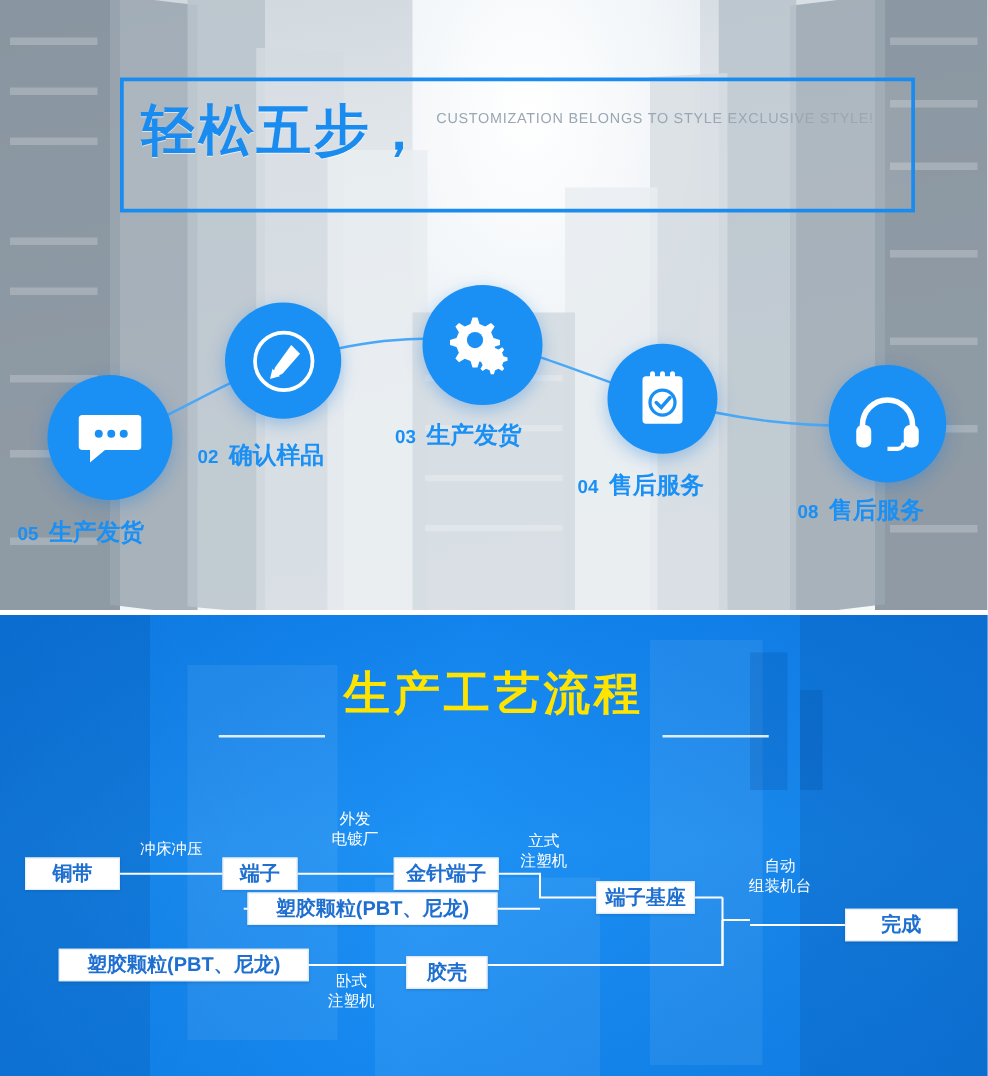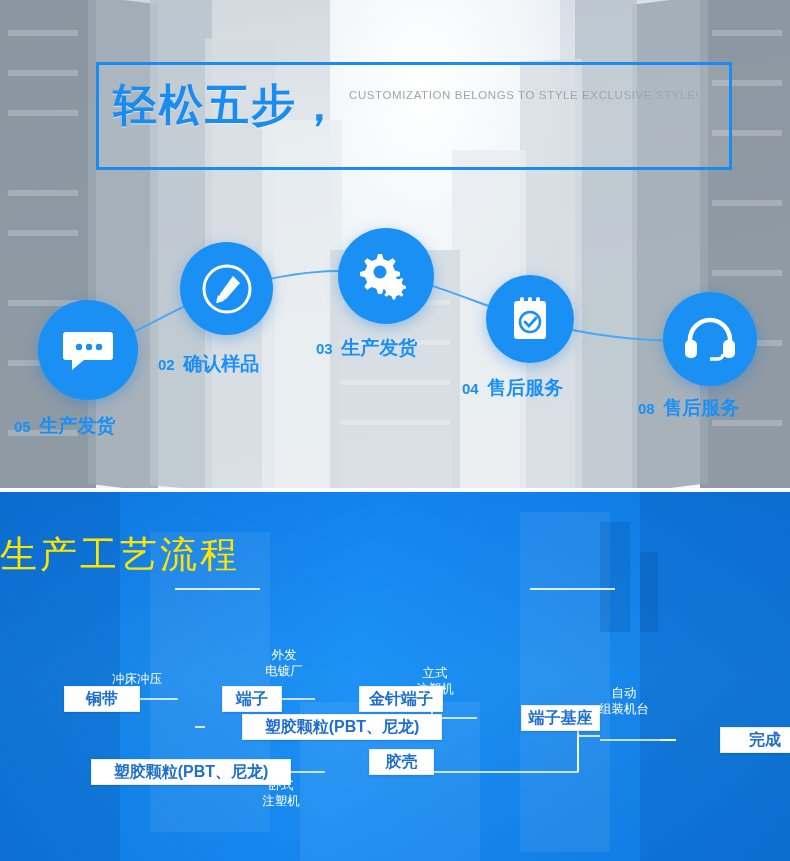--- a/index.html
+++ b/index.html
@@ -93,22 +93,22 @@
     position:absolute; inset: 0;
     background:
       linear-gradient(100deg, rgba(10,110,210,.55) 0%, rgba(26,140,240,.15) 45%, rgba(10,110,210,.55) 100%),
       linear-gradient(0deg, #1487ef 0%, #1f93f7 50%, #1182ec 100%);
   }
   .bb-shape { position:absolute; background: rgba(255,255,255,.07); }
   .bb-dark { position:absolute; background: rgba(0,60,140,.18); }
 
   .bt-title {
     position: absolute; left: 0; top: 38px; width: 790px;
-    text-align: left;
-    font-size: 37px; font-weight: normal; color: #ffe400;
+    text-align: center;
+    font-size: 37px; font-weight: bold; color: #ffe400;
     letter-spacing: 3px;
   }
   .bt-rule {
     position:absolute; top: 96px; height: 2px; background: rgba(255,255,255,.85);
   }
   .bt-rule.l { left: 175px; width: 85px; }
   .bt-rule.r { right: 175px; width: 85px; }
   .bt-sub {
     position:absolute; left:0; top: 112px; width: 790px; text-align:center;
     color: #fff; font-size: 16.5px; letter-spacing: 1px;
@@ -118,21 +118,20 @@
   .flow { position:absolute; left: 0; top: 150px; width: 790px; height: 210px; }
   .node {
     position: absolute;
     background: #fff;
     color: #1f6fd0;
     border: 1px solid #e6eef8;
     font-weight: bold;
     display: flex; align-items: center; justify-content: center;
     white-space: nowrap;
     box-shadow: 0 1px 2px rgba(0,40,90,.18);
-    margin-left: 44px;
   }
   .node.h { height: 26px; }
   .flow-label {
     position:absolute; color:#fff; font-size: 12.5px;
     text-align:center; line-height: 1.25; white-space: nowrap;
   }
   svg.lines { position:absolute; left:0; top:0; }
 </style>
 </head>
 <body>
@@ -313,21 +312,21 @@
           <path d="M600 98 H676"></path>
         </g>
       </svg>
 
       <div class="node h" style="left:20px; top:44px; width:76px;">铜带</div>
       <div class="node h" style="left:178px; top:44px; width:60px;">端子</div>
       <div class="node h" style="left:315px; top:44px; width:84px;text-align:right;">金针端子</div>
       <div class="node h" style="left:198px; top:72px; width:200px;">塑胶颗粒(PBT、尼龙)</div>
       <div class="node h" style="left:477px; top:63px; width:79px;">端子基座</div>
       <div class="node h" style="left:47px; top:117px; width:200px;">塑胶颗粒(PBT、尼龙)</div>
-      <div class="node h" style="left:325px; top:107px; width:65px;">胶壳</div>
+      <div class="node h" style="left:325px; top:123px; width:65px;">胶壳</div>
       <div class="node h" style="left:676px; top:85px; width:90px;">完成</div>
 
       <div class="flow-label" style="left:96px; top:30px; width:82px;">冲床冲压</div>
       <div class="flow-label" style="left:246px; top:6px; width:76px; white-space:pre-line;">外发
 电镀厂</div>
       <div class="flow-label" style="left:404px; top:24px; width:62px; white-space:pre-line;">立式
 注塑机</div>
       <div class="flow-label" style="left:586px; top:44px; width:76px; white-space:pre-line;">自动
 组装机台</div>
       <div class="flow-label" style="left:250px; top:136px; width:62px; white-space:pre-line;">卧式

